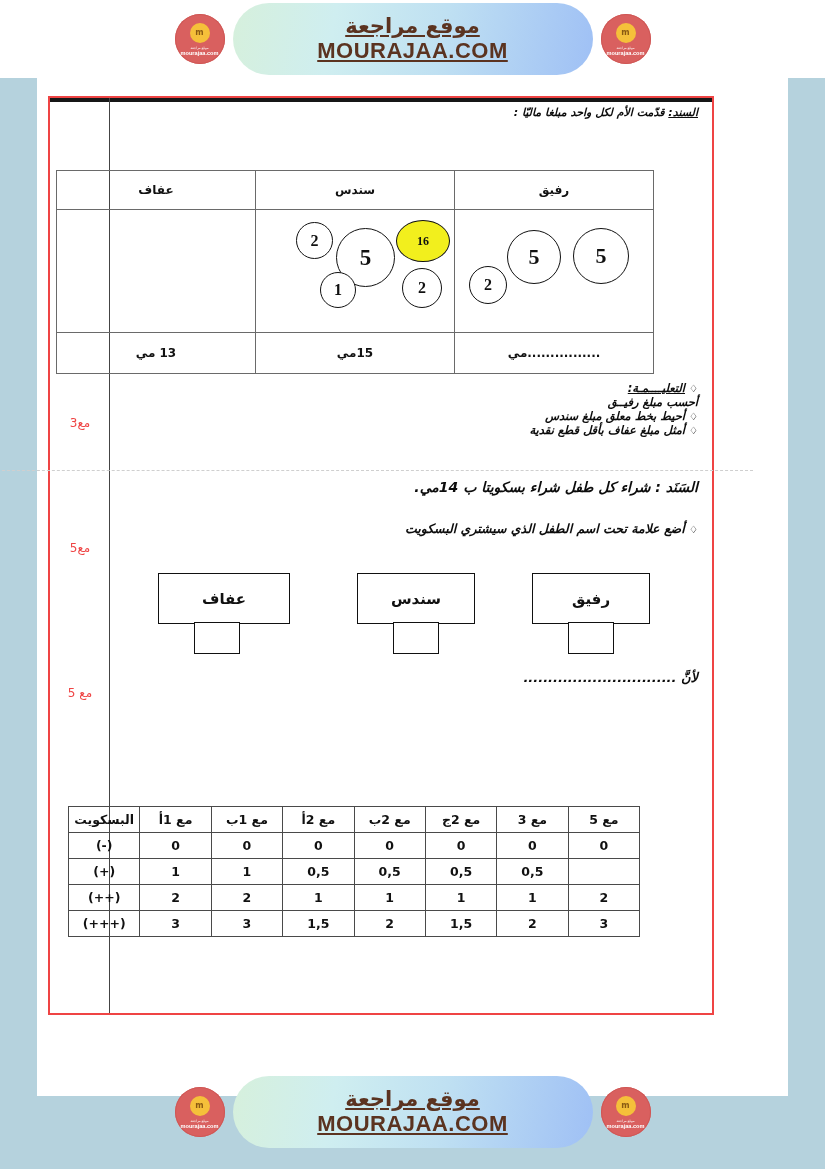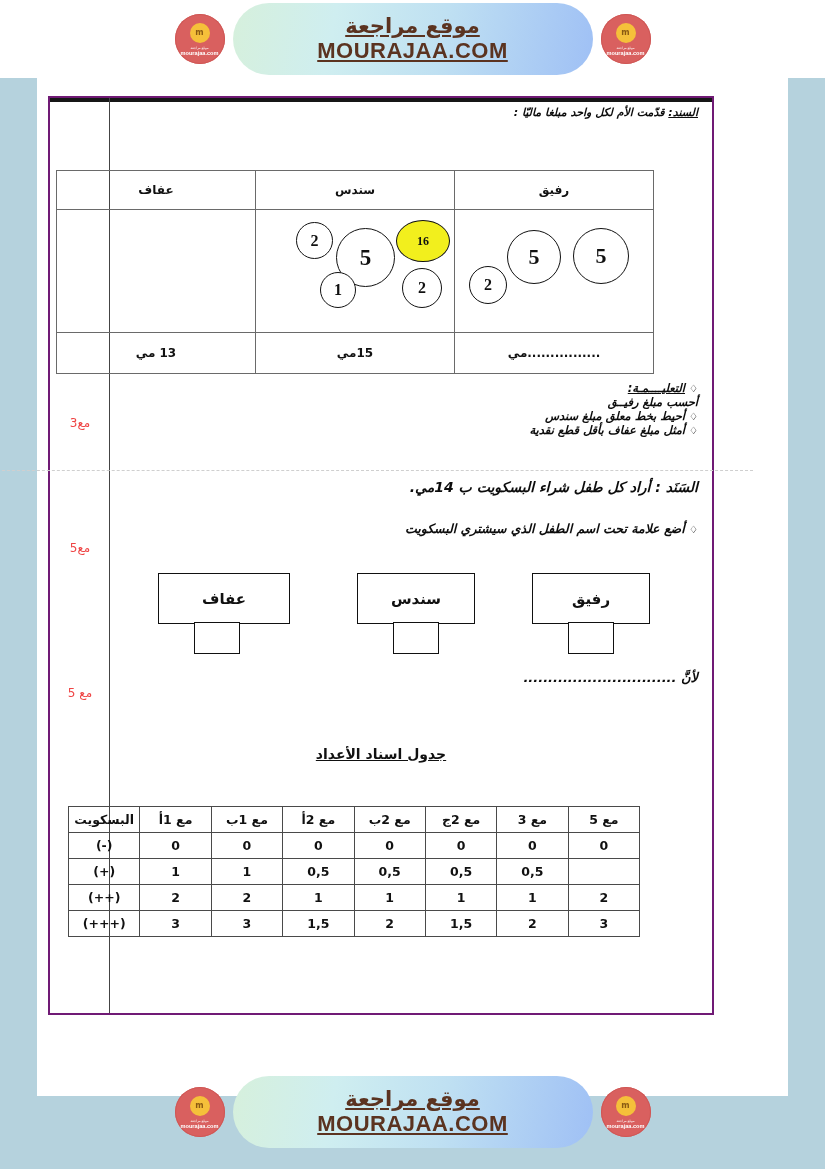--- a/index.html
+++ b/index.html
@@ -54,21 +54,21 @@
     background:#b5d2dd;z-index:-1;
   }
   
   .page{
     position:absolute;left:37px;top:0px;width:751px;height:1096px;
     background:#ffffff;
   }
   
   .sheet{
     position:absolute;left:48px;top:96px;width:666px;height:919px;
-    border:2px solid #701a75;background:#fff;box-sizing:border-box;
+    border:2px solid #ef4444;background:#fff;box-sizing:border-box;
   }
   .sheet .topbar{
     position:absolute;left:0;top:0;width:100%;height:4px;background:#171717;
   }
   
   .rail{
     position:absolute;right:602px;top:0;width:0;height:100%;
     border-right:1.5px solid #444;
   }
   .mark-lbl{
@@ -228,21 +228,21 @@
   <div class="ar instr" style="top:325px;">
     <span class="bullet">♢</span>
     <span>أمثل مبلغ عفاف بأقل قطع نقدية</span>
   </div>
   <div class="mark-lbl" style="top:318px;">مع3</div>
 
   <div class="divider" style="top:372px;"></div>
 
   <div class="ar ex2-sup" style="top:381px;">
     <span class="lbl">السَنَد :</span>
-    <span>أراد كل طفل شراء البسكويت ب 14مي.</span>
+    <span>شراء كل طفل شراء بسكويتا ب 14مي.</span>
   </div>
   <div class="ar ex2-q" style="top:423px;">
     <span class="bullet">♢</span>
     <span>أضع علامة تحت اسم الطفل الذي سيشتري البسكويت</span>
   </div>
   <div class="mark-lbl" style="top:443px;">مع5</div>
 
   <div class="namebox" style="left:482px;top:475px;width:116px;height:49px;">
     <span>رفيق</span>
   </div>
@@ -257,21 +257,20 @@
     <span>عفاف</span>
   </div>
   <div class="tick" style="left:144px;top:524px;width:44px;height:30px;"></div>
 
   <div class="ar because" style="top:572px;">
     <span>لأنَّ</span>
     <span>...............................</span>
   </div>
   <div class="mark-lbl" style="top:588px;">مع 5</div>
 
-  <div class="grade-title" style="top:648px;">جدول اسناد الأعداد</div>
   <table class="grade-table" style="top:708px;">
     <thead>
       <tr>
         <th>مع 5</th>
         <th>مع 3</th>
         <th>مع 2ج</th>
         <th>مع 2ب</th>
         <th>مع 2أ</th>
         <th>مع 1ب</th>
         <th>مع 1أ</th>

